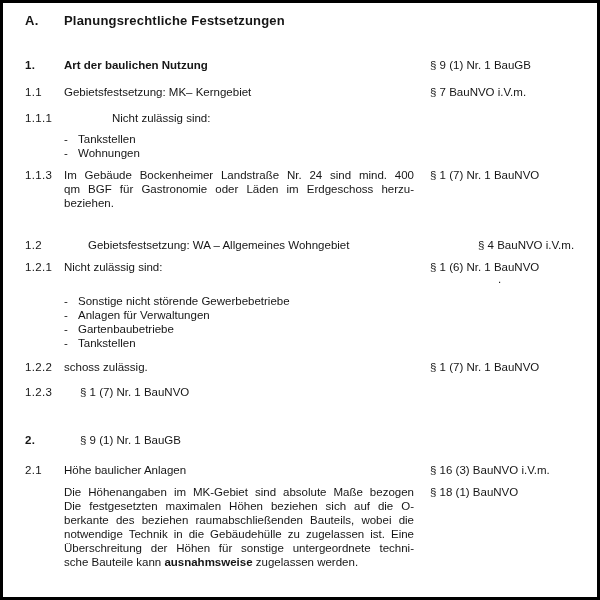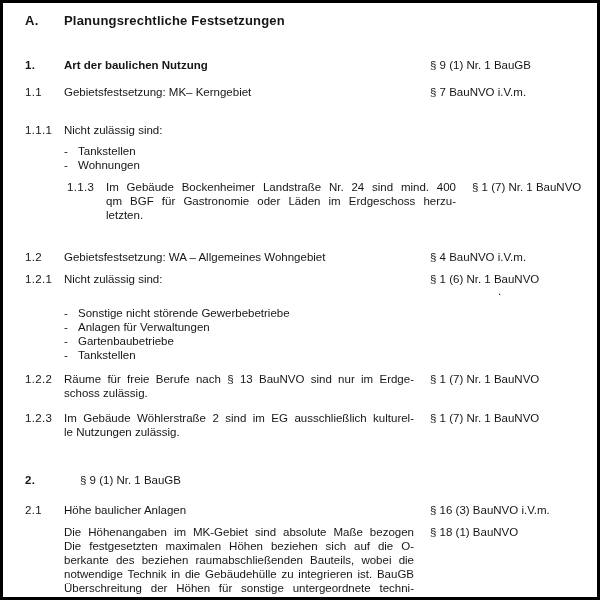--- a/index.html
+++ b/index.html
@@ -47,48 +47,48 @@
       <div class="row" style="margin-top: 30px;">
         <div class="num bold">1.</div>
         <div class="txt"><span class="bold">Art der baulichen Nutzung</span></div>
         <div class="ref">§ 9 (1) Nr. 1 BauGB</div>
       </div>
       <div class="row" style="margin-top: 13px;">
         <div class="num">1.1</div>
         <div class="txt"><span class="und">Gebietsfestsetzung: MK– Kerngebiet</span></div>
         <div class="ref">§ 7 BauNVO i.V.m.</div>
       </div>
-      <div class="row" style="margin-top: 24px;">
+      <div class="row" style="margin-top: 12px; gap: 48px;">
         <div class="num">1.1.1</div>
         <div class="txt"><span>Nicht zulässig sind:</span></div>
       </div>
       <div class="row" style="margin-top: 7px;">
         <div class="num"></div>
         <div class="txt">
           <div class="bullet">
             <span class="dash">-</span>
             <span>Tankstellen</span>
           </div>
           <div class="bullet">
             <span class="dash">-</span>
             <span>Wohnungen</span>
           </div>
         </div>
         <div class="ref"></div>
       </div>
-      <div class="row" style="margin-top: 8px; margin-left: 42px;">
+      <div class="row" style="margin-top: 8px;">
         <div class="num">1.1.3</div>
         <div class="txt">
           <div class="line just">Im Gebäude Bockenheimer Landstraße Nr. 24 sind mind. 400</div>
           <div class="line just">qm BGF für Gastronomie oder Läden im Erdgeschoss herzu-</div>
-          <div class="line">letzten.</div>
+          <div class="line">beziehen.</div>
         </div>
         <div class="ref">§ 1 (7) Nr. 1 BauNVO</div>
       </div>
-      <div class="row" style="margin-top: 28px;">
+      <div class="row" style="margin-top: 28px; gap: 24px;">
         <div class="num">1.2</div>
         <div class="txt"><span class="und">Gebietsfestsetzung: WA – Allgemeines Wohngebiet</span></div>
         <div class="ref">§ 4 BauNVO i.V.m.</div>
       </div>
       <div class="row" style="margin-top: 8px;">
         <div class="num">1.2.1</div>
         <div class="txt"><span>Nicht zulässig sind:</span></div>
         <div class="ref">§ 1 (6) Nr. 1 BauNVO<div class="ref-note">.</div></div>
       </div>
       <div class="row" style="margin-top: 10px;">
@@ -109,48 +109,43 @@
           <div class="bullet">
             <span class="dash">-</span>
             <span>Tankstellen</span>
           </div>
         </div>
         <div class="ref"></div>
       </div>
       <div class="row" style="margin-top: 10px;">
         <div class="num">1.2.2</div>
         <div class="txt">
-          <div class="line just">Räume für freie Berufe nach § 13 BauNVO sind nur im Erdge-</div>
           <div class="line">schoss zulässig.</div>
         </div>
         <div class="ref">§ 1 (7) Nr. 1 BauNVO</div>
       </div>
       <div class="row" style="margin-top: 11px;">
         <div class="num">1.2.3</div>
-        <div class="txt">
-          <div class="line just">Im Gebäude Wöhlerstraße 2 sind im EG ausschließlich kulturel-</div>
-          <div class="line">le Nutzungen zulässig.</div>
-        </div>
         <div class="ref">§ 1 (7) Nr. 1 BauNVO</div>
       </div>
       <div class="row" style="margin-top: 34px;">
         <div class="num bold">2.</div>
         <div class="ref">§ 9 (1) Nr. 1 BauGB</div>
       </div>
       <div class="row" style="margin-top: 16px;">
         <div class="num">2.1</div>
         <div class="txt"><span class="und">Höhe baulicher Anlagen</span></div>
         <div class="ref">§ 16 (3) BauNVO i.V.m.</div>
       </div>
       <div class="row" style="margin-top: 8px;">
         <div class="num"></div>
         <div class="txt">
           <div class="line just">Die Höhenangaben im MK-Gebiet sind absolute Maße bezogen</div>
           <div class="line just">Die festgesetzten maximalen Höhen beziehen sich auf die O-</div>
           <div class="line just">berkante des beziehen raumabschließenden Bauteils, wobei die</div>
-          <div class="line just">notwendige Technik in die Gebäudehülle zu integrieren ist. BauGB</div>
+          <div class="line just">notwendige Technik in die Gebäudehülle zu zugelassen ist. Eine</div>
           <div class="line just">Überschreitung der Höhen für sonstige untergeordnete techni-</div>
           <div class="line">sche Bauteile kann <b>ausnahmsweise</b> zugelassen werden.</div>
         </div>
         <div class="ref">§ 18 (1) BauNVO</div>
       </div>
     </div>
 </div>
 
 </body></html>

